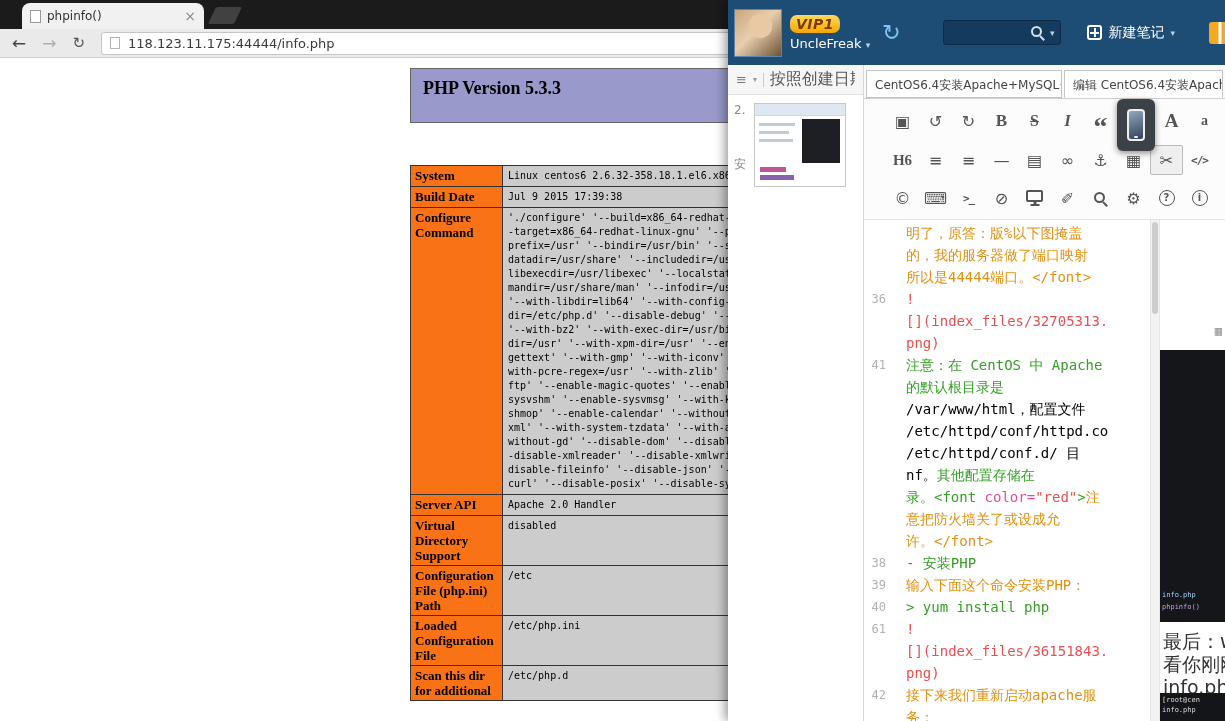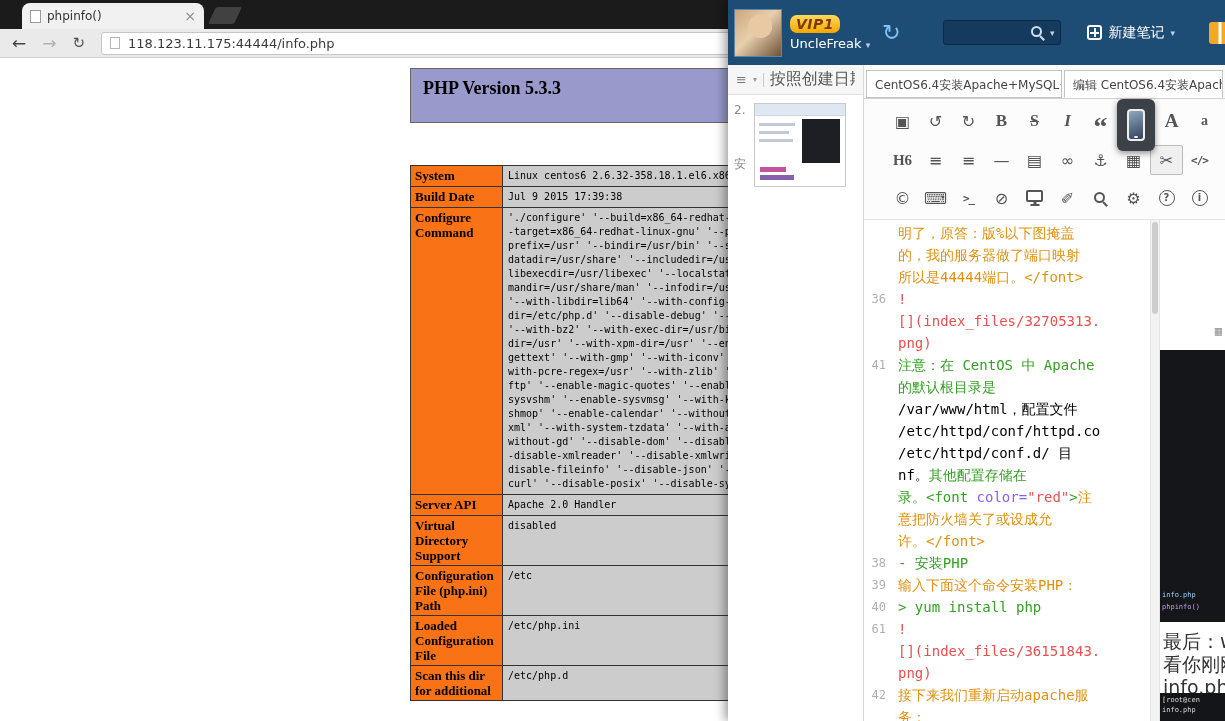--- a/index.html
+++ b/index.html
@@ -121,26 +121,26 @@
                     background:currentColor;transform:rotate(45deg);transform-origin:0 50%}
   .shape-monitor{display:block;width:17px;height:12px;border:2px solid currentColor;border-radius:2px;position:relative;margin-bottom:5px}
   .shape-monitor::before{content:"";position:absolute;left:50%;bottom:-4px;width:3px;height:3px;background:currentColor;transform:translateX(-50%)}
   .shape-monitor::after{content:"";position:absolute;left:50%;bottom:-6px;width:9px;height:2px;background:currentColor;transform:translateX(-50%)}
 
   .ecode{flex:1;display:flex;min-height:0;font-family:"DejaVu Sans Mono","DejaVu Sans",monospace;
          font-size:14px;line-height:22px}
   .ed-lines{flex:1;min-width:0;overflow:hidden;padding-top:2px}
   .ed-row{display:flex;height:22px;white-space:nowrap}
   .ed-num{width:30px;flex:none;text-align:right;padding-right:8px;color:#b0b0b0;font-size:12px}
-  .ed-text{overflow:hidden;margin-left:4px}
+  .ed-text{overflow:hidden;margin-left:12px}
   .c-orange{color:#e09112}
   .c-green{color:#35a025}
   .c-olive{color:#000000}
   .c-red{color:#e85050}
-  .c-blue{color:#8b5cf6}
+  .c-blue{color:#ec4899}
 
   .escroll{width:9px;flex:none;background:#f3f3f3;border-left:1px solid #e6e6e6;position:relative}
   .ethumb{position:absolute;top:2px;left:1px;right:1px;height:92px;background:#cdcdcd;border-radius:4px}
 
   .pv{width:66px;flex:none;position:relative;background:#fff;border-left:1px solid #e6e6e6;overflow:hidden}
   .pv-grid{position:absolute;top:100px;right:3px;color:#999;font-size:12px}
   .pv-img1{position:absolute;top:130px;left:0;right:0;height:272px;background:#15161a}
   .pv-img2{position:absolute;top:473px;left:0;right:0;bottom:0;background:#141518}
   .pv-tline{position:absolute;left:2px;font-size:7px;line-height:9px;font-family:"DejaVu Sans Mono",monospace;white-space:nowrap}
   .pv-img1 .l1{bottom:22px;color:#9fd4ff}

